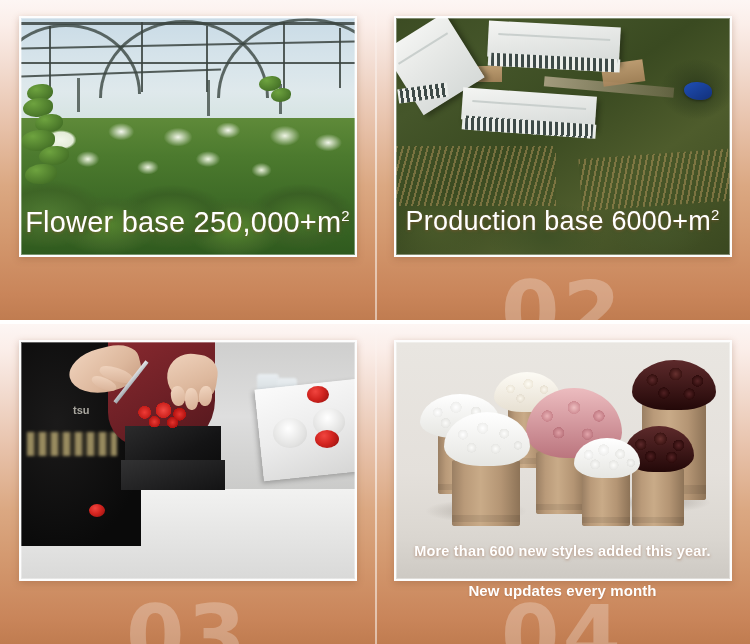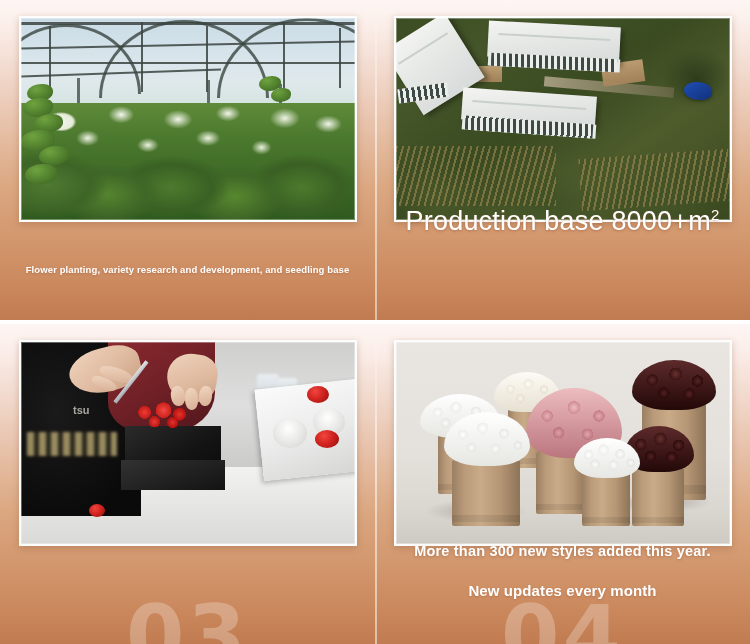--- a/index.html
+++ b/index.html
@@ -56,21 +56,21 @@
     color:rgba(255,255,255,0.26);
     line-height:1;
     z-index:1;
     user-select:none;
   }
 
   
   .photo {
     position:absolute;
     left:19px; top:16px;
-    width:338px; height:206px;
+    width:338px; height:241px;
     z-index:3;
     border:2px solid #fdfdfd;
     box-shadow:0 2px 7px rgba(120,70,40,.28);
     overflow:hidden;
     background:#888;
   }
   .photo-inner { position:absolute; inset:0; overflow:hidden; }
 
   
   .title {
@@ -398,24 +398,27 @@
           <div class="gh-leaf" style="left:14px;top:96px;width:28px;height:18px;"></div>
           <div class="gh-leaf" style="left:0px;top:112px;width:34px;height:21px;"></div>
           <div class="gh-leaf" style="left:18px;top:128px;width:30px;height:19px;"></div>
           <div class="gh-leaf" style="left:4px;top:146px;width:32px;height:20px;"></div>
           <div class="gh-leaf" style="left:238px;top:58px;width:22px;height:15px;"></div>
           <div class="gh-leaf" style="left:250px;top:70px;width:20px;height:14px;"></div>
           <div class="photo-border-inner"></div>
         </div>
       </div>
 
-      <div class="subtitle">Flower planting, variety research and development, and seedling base</div>
+      <div class="title">
+        <span>Flower base 250,000+m</span><sup>2</sup>
+      </div>
     </div>
 
     <div class="panel divider-left" id="panel-2">
+      <div class="wm">02</div>
 
       <div class="photo">
         <div class="photo-inner">
           <div class="ae-ground"></div>
           <div class="ae-terrace" style="left:0;top:128px;width:160px;height:60px;"></div>
           <div class="ae-terrace" style="left:184px;top:136px;width:150px;height:52px;transform:rotate(-4deg);"></div>
           <div class="ae-road" style="left:148px;top:64px;width:130px;height:10px;transform:rotate(5deg);"></div>
           <div class="ae-dirt" style="left:206px;top:44px;width:42px;height:22px;transform:rotate(-8deg);"></div>
           <div class="ae-dirt" style="left:70px;top:48px;width:36px;height:16px;"></div>
 
@@ -439,21 +442,21 @@
           <div class="ae-wall" style="left:66px;top:102px;width:134px;height:14px;transform:rotate(4deg);">
             <div class="ae-win" style="left:3px;width:128px;"></div>
           </div>
 
           <div class="ae-tarp" style="left:288px;top:64px;width:28px;height:18px;"></div>
           <div class="photo-border-inner"></div>
         </div>
       </div>
 
       <div class="title">
-        <span>Production base 8000+m</span><sup>2</sup>
+        <span>Production base 6000+m</span><sup>2</sup>
       </div>
     </div>
   </div>
 
   <div class="row" id="row-2">
 
     <div class="panel" id="panel-3">
       <div class="wm">03</div>
 
       <div class="photo">
@@ -526,19 +529,19 @@
           <div class="rb-dome dark" style="left:228px;top:84px;width:70px;height:46px;"></div>
 
           <div class="rb-box" style="left:186px;top:128px;width:48px;height:56px;"></div>
           <div class="rb-dome white" style="left:178px;top:96px;width:66px;height:40px;"></div>
 
           <div class="photo-border-inner"></div>
         </div>
       </div>
 
       <div class="title">
-        <span>More than 300 new styles added this year.</span><sup></sup>
+        <span>More than 600 new styles added this year.</span><sup></sup>
       </div>
       <div class="subtitle">New updates every month</div>
     </div>
   </div>
 
 </div>
 
 </body></html>

